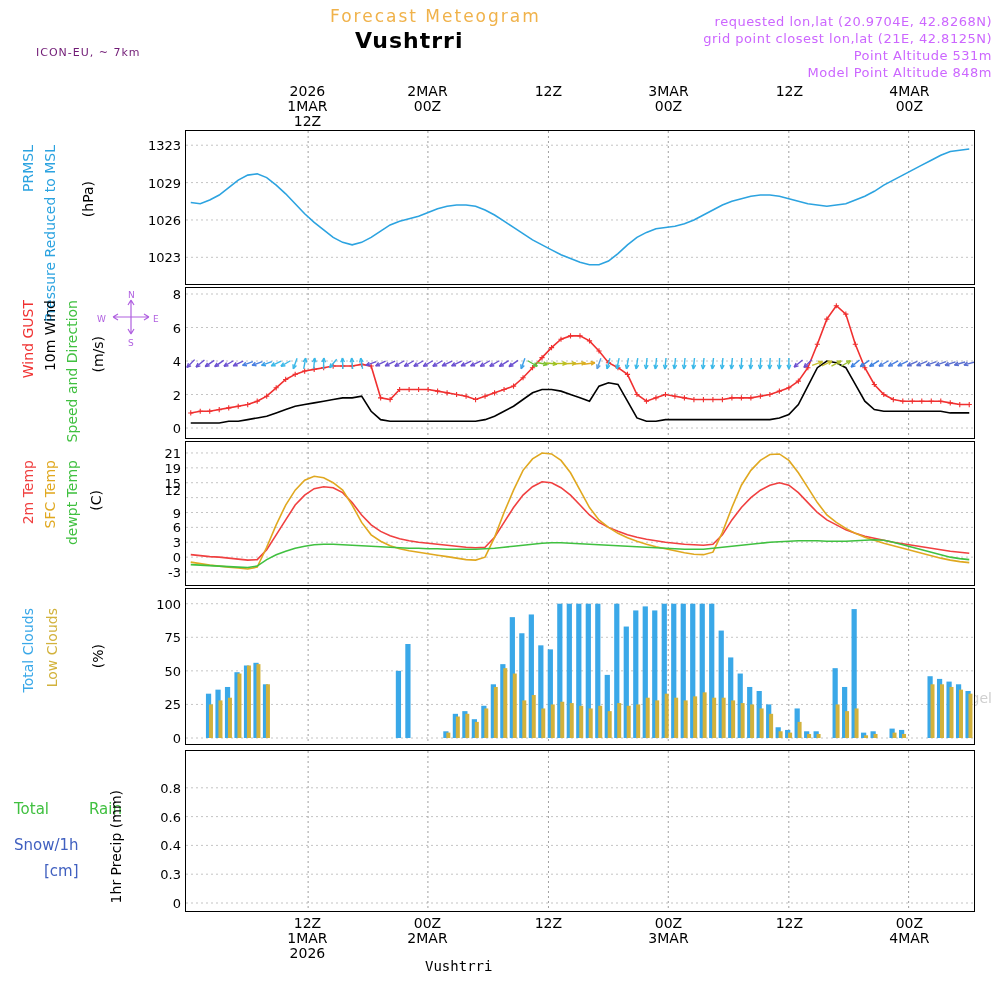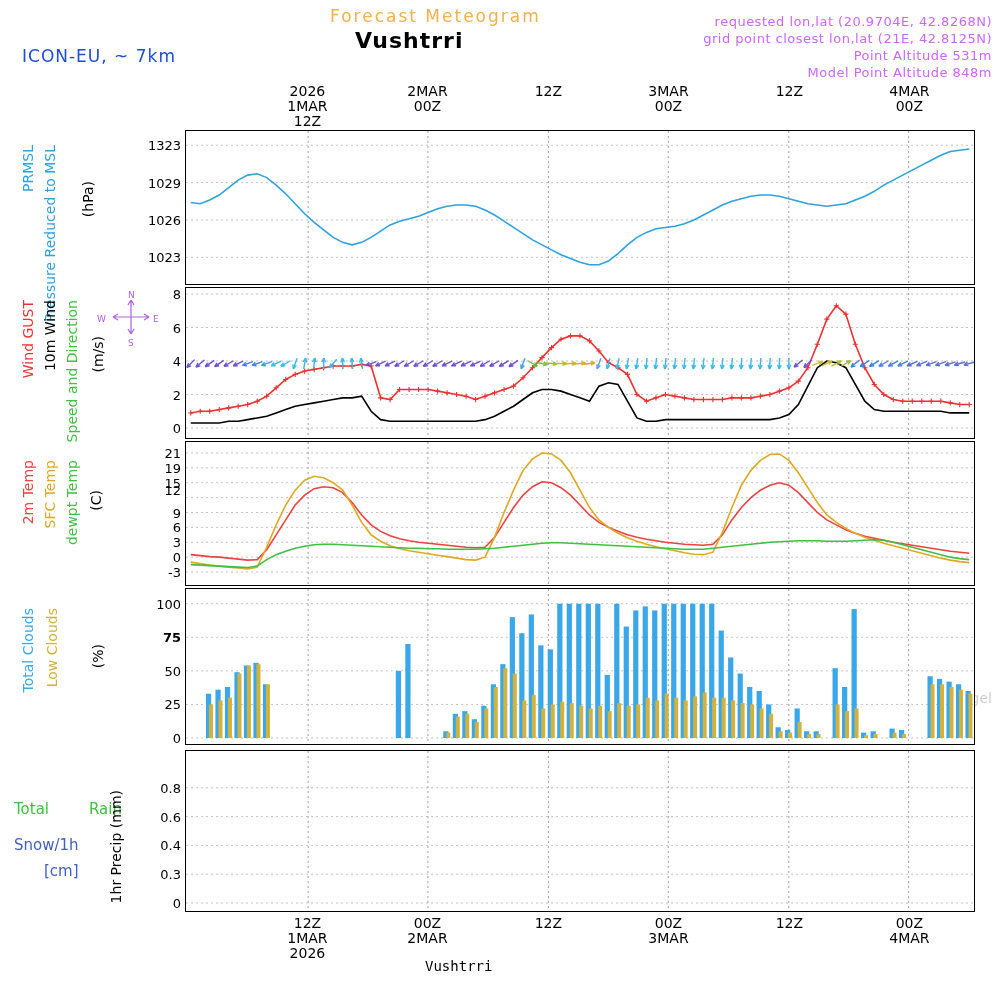--- a/index.html
+++ b/index.html
@@ -1,21 +1,21 @@
 <!DOCTYPE html>
 <html><head>
 <meta charset="utf-8">
 <style>
   html,body{margin:0;padding:0;background:#fff;}
   body{width:1000px;height:1000px;position:relative;font-family:"DejaVu Sans",sans-serif;overflow:hidden;}
   .abs{position:absolute;}
   .ttl{font-family:"DejaVu Sans",sans-serif;}
   #hdr-forecast{left:330px;top:6px;font-size:17px;color:#f0b24a;letter-spacing:2px;}
   #hdr-station{left:355px;top:28px;font-size:22px;font-weight:bold;color:#000;letter-spacing:1px;}
-  #hdr-model{left:22px;top:46px;font-size:17px;color:#1d4ed8;letter-spacing:1px;}
+  #hdr-model{left:36px;top:46px;font-size:11px;color:#701a75;letter-spacing:1px;}
   .meta{color:#cc66ff;font-size:13px;text-align:right;right:8px;letter-spacing:0.5px;}
   #meta1{top:14px;}#meta2{top:31px;}#meta3{top:48px;}#meta4{top:65px;}
   .plot{position:absolute;left:185px;border:1.5px solid #000;background:#fff;box-sizing:border-box;}
   #p1{top:130px;width:790px;height:155px;}
   #p2{top:287px;width:790px;height:152px;}
   #p3{top:441px;width:790px;height:145px;}
   #p4{top:588px;width:790px;height:157px;}
   #p5{top:750px;width:790px;height:162px;}
   .ylab{position:absolute;right:100%;margin-right:5px;font-size:13px;color:#000;transform:translateY(-50%);white-space:nowrap;}
   .xtick-top{position:absolute;font-size:14px;color:#000;text-align:center;transform:translateX(-50%);white-space:nowrap;}
@@ -415,21 +415,21 @@
   <span class="vert" style="color:#f04040;position:absolute;left:0;top:0;">2m Temp</span>
   <span class="vert" style="color:#e0a820;position:absolute;left:22px;top:0;">SFC Temp</span>
   <span class="vert" style="color:#40c040;position:absolute;left:44px;top:0;">dewpt Temp</span>
   <span class="vert" style="color:#000;position:absolute;left:68px;top:30px;">(C)</span>
 </div>
 
 <div class="plot" id="p4">
     <div class="ylab" style="top: 149px;">0</div>
     <div class="ylab" style="top: 115.429px;">25</div>
     <div class="ylab" style="top: 81.8571px; margin-left: 8px;">50</div>
-    <div class="ylab" style="top: 48.2857px; font-weight: bold;">75</div>
+    <div class="ylab" style="top: 48.2857px;">75</div>
     <div class="ylab" style="top: 14.7143px;">100</div>
     <svg width="788" height="155" viewBox="0 0 788 155" style="position: absolute; left: 0px; top: 0px;">
       <line x1="122.14" y1="0" x2="122.14" y2="155" stroke="#888" stroke-width="0.8" stroke-dasharray="2,3"></line>
       <line x1="241.916" y1="0" x2="241.916" y2="155" stroke="#888" stroke-width="0.8" stroke-dasharray="2,3"></line>
       <line x1="362.48" y1="0" x2="362.48" y2="155" stroke="#888" stroke-width="0.8" stroke-dasharray="2,3"></line>
       <line x1="482.256" y1="0" x2="482.256" y2="155" stroke="#888" stroke-width="0.8" stroke-dasharray="2,3"></line>
       <line x1="602.82" y1="0" x2="602.82" y2="155" stroke="#888" stroke-width="0.8" stroke-dasharray="2,3"></line>
       <line x1="722.596" y1="0" x2="722.596" y2="155" stroke="#888" stroke-width="0.8" stroke-dasharray="2,3"></line>
       <line x1="0" y1="149" x2="788" y2="149" stroke="#aaa" stroke-width="0.7" stroke-dasharray="2,3"></line>
       <line x1="0" y1="115.42857142857142" x2="788" y2="115.42857142857142" stroke="#aaa" stroke-width="0.7" stroke-dasharray="2,3"></line>

